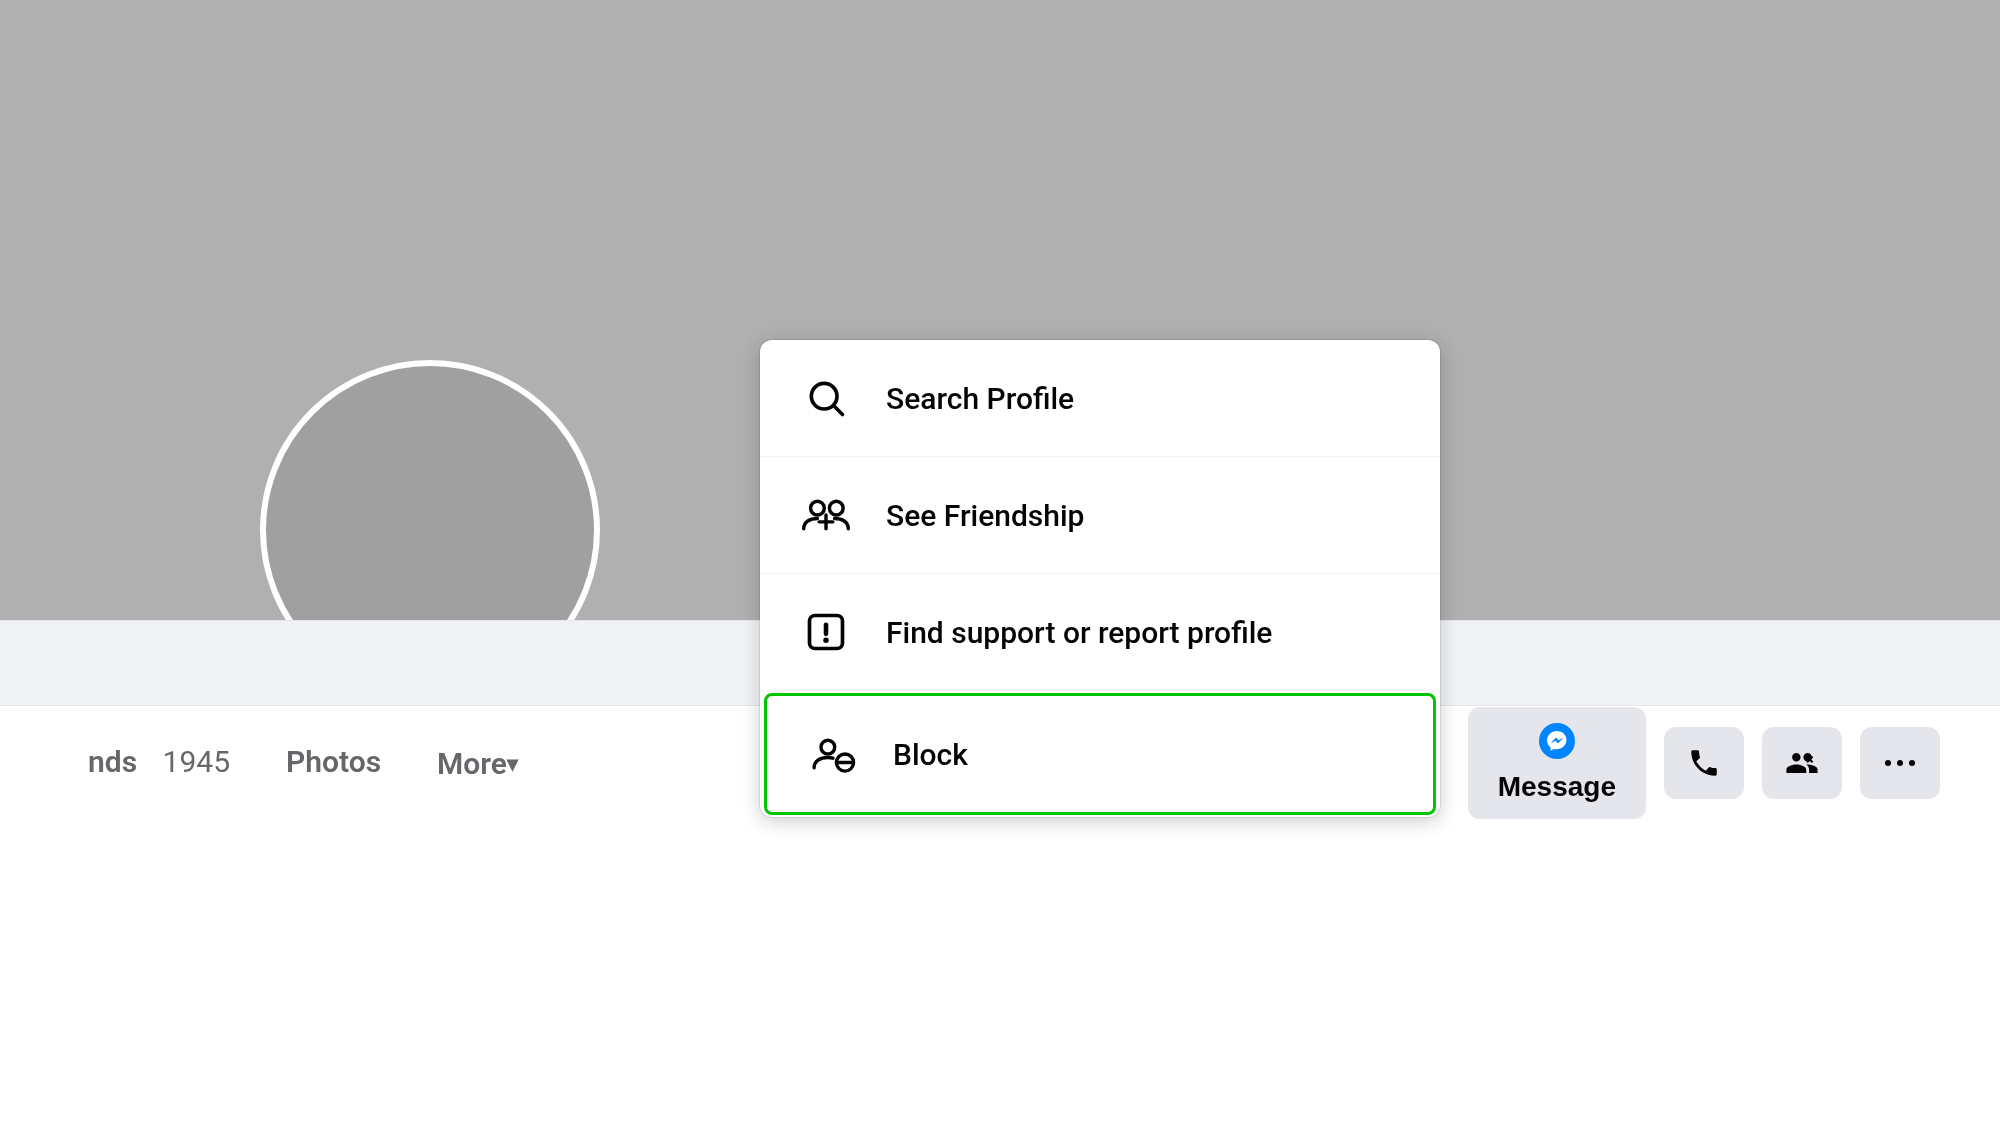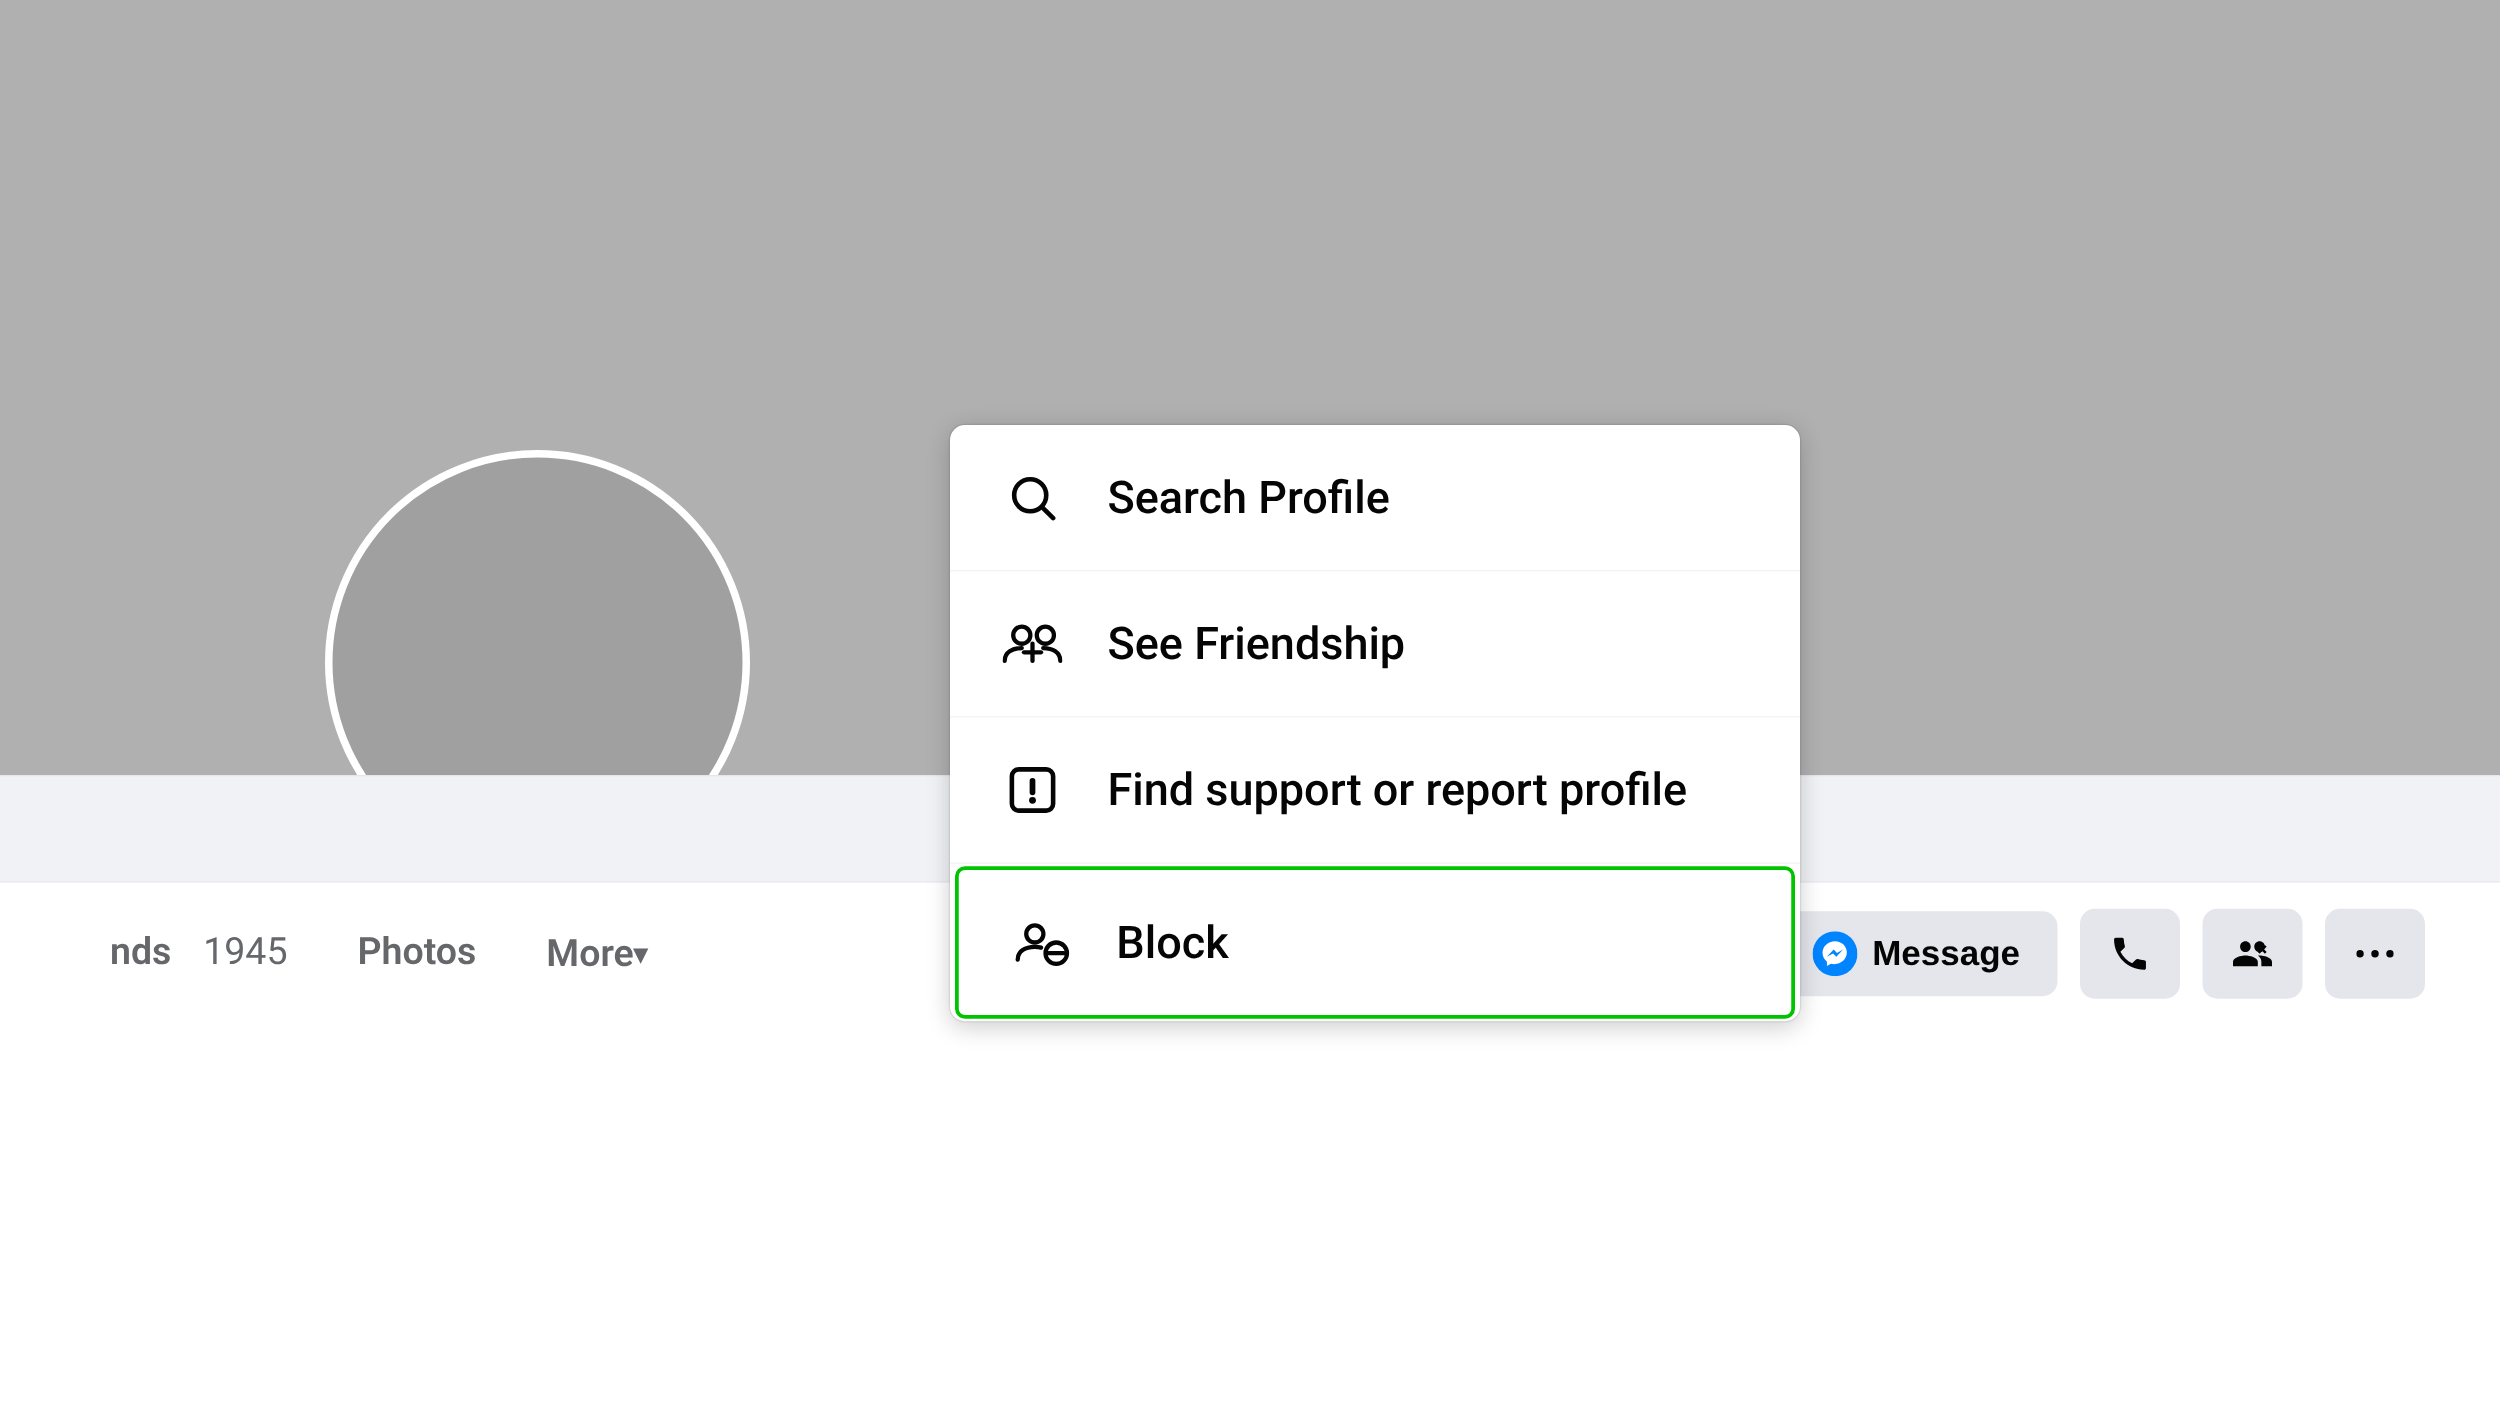--- a/index.html
+++ b/index.html
@@ -104,20 +104,21 @@
       gap: 12px;
       background: #e4e6eb;
       border: none;
       border-radius: 12px;
       padding: 16px 30px;
       font-size: 28px;
       font-weight: 600;
       color: #050505;
       cursor: pointer;
       white-space: nowrap;
+      flex-direction: column;
     }
 
     .btn-icon {
       background: #e4e6eb;
       border: none;
       border-radius: 12px;
       width: 80px;
       height: 72px;
       display: flex;
       align-items: center;
@@ -139,21 +140,21 @@
       z-index: 100;
       overflow: hidden;
     }
 
     .dropdown-item {
       display: flex;
       align-items: center;
       gap: 30px;
       padding: 28px 36px;
       cursor: pointer;
-      font-size: 36px;
+      font-size: 30px;
       font-weight: 500;
       color: #050505;
       border-bottom: 1px solid #f0f2f5;
     }
 
     .dropdown-item:last-child {
       border-bottom: none;
     }
 
     .dropdown-item.highlighted {

